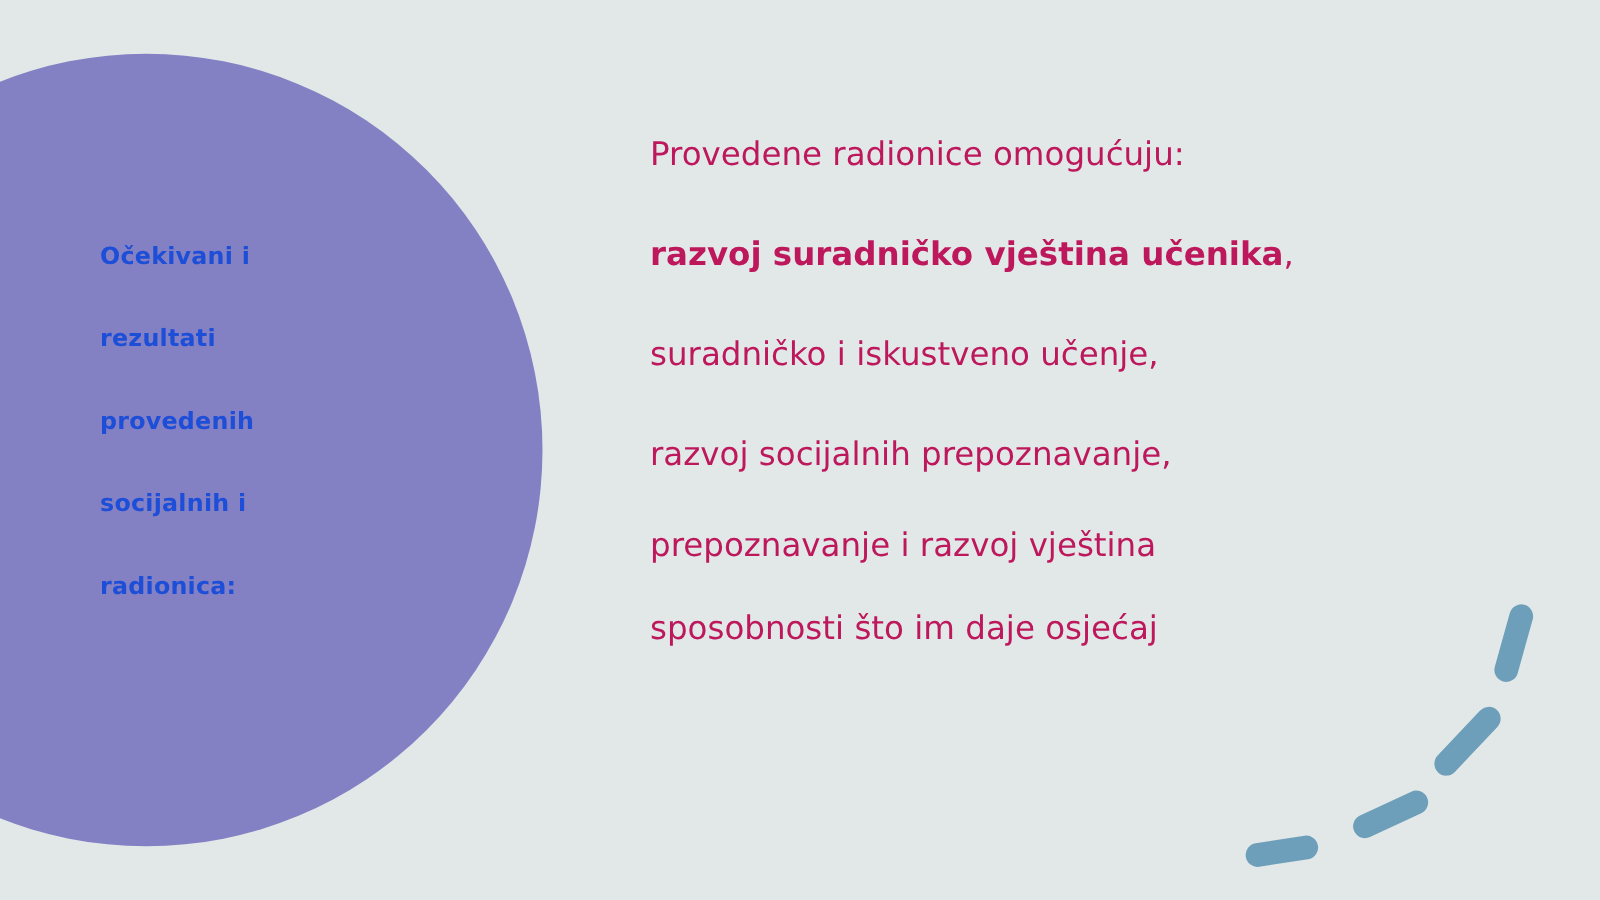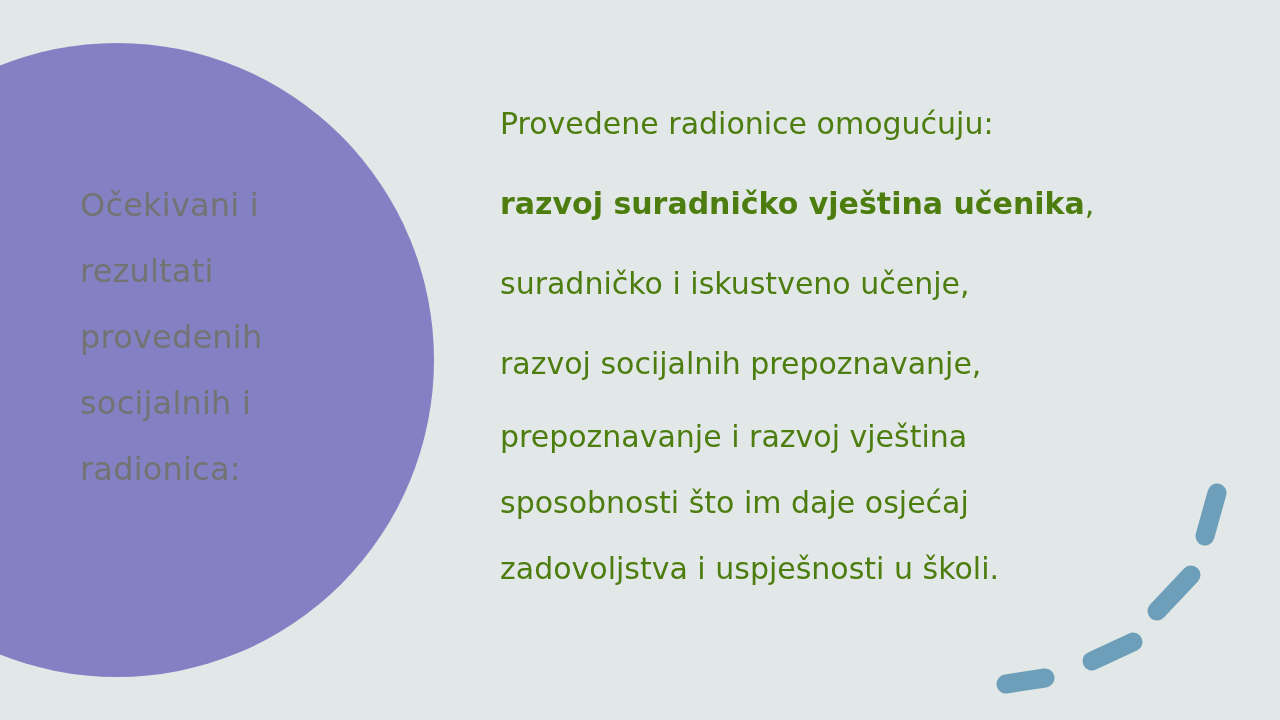--- a/index.html
+++ b/index.html
@@ -34,42 +34,43 @@
 
   
   #title-block {
     position: absolute;
     left: 80px;
     top: 172px;
     width: 300px;
     z-index: 3;
   }
   .title-line {
-    color: #737373;
-    font-size: 32px;
-    font-weight: normal;
+    color: #1d4ed8;
+    font-size: 19px;
+    font-weight: bold;
     line-height: 66px;
     letter-spacing: 0.2px;
     white-space: nowrap;
   }
 
   
   #body-block {
     position: absolute;
     left: 500px;
     top: 84px;
     width: 700px;
     z-index: 3;
   }
   .body-line {
-    color: #4d7c0f;
-    font-size: 30px;
+    color: #be185d;
+    font-size: 26px;
     font-weight: normal;
     line-height: 80px;
     white-space: nowrap;
+    margin-left: 20px;
   }
   .body-line.tight {
     line-height: 66px;
   }
   .body-line .bold {
     font-weight: bold;
   }
 
   
   #dash-decor {
@@ -106,16 +107,15 @@
     <div class="title-line">radionica:</div>
   </div>
 
   <div id="body-block">
     <div class="body-line">Provedene radionice omogućuju:</div>
     <div class="body-line"><span class="bold">razvoj suradničko vještina učenika</span><span>,</span></div>
     <div class="body-line">suradničko i iskustveno učenje,</div>
     <div class="body-line">razvoj socijalnih prepoznavanje,</div>
     <div class="body-line tight">prepoznavanje i razvoj vještina</div>
     <div class="body-line tight">sposobnosti što im daje osjećaj</div>
-    <div class="body-line tight">zadovoljstva i uspješnosti u školi.</div>
   </div>
 
 </div>
 
 </body></html>

